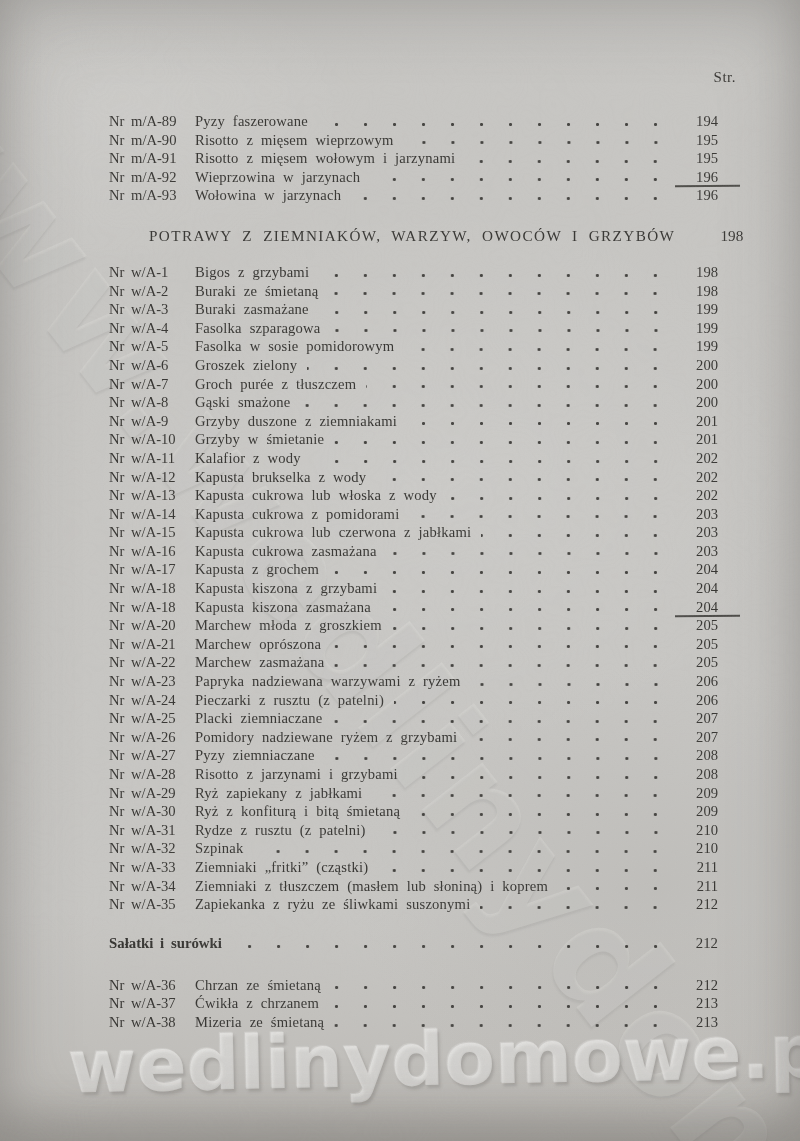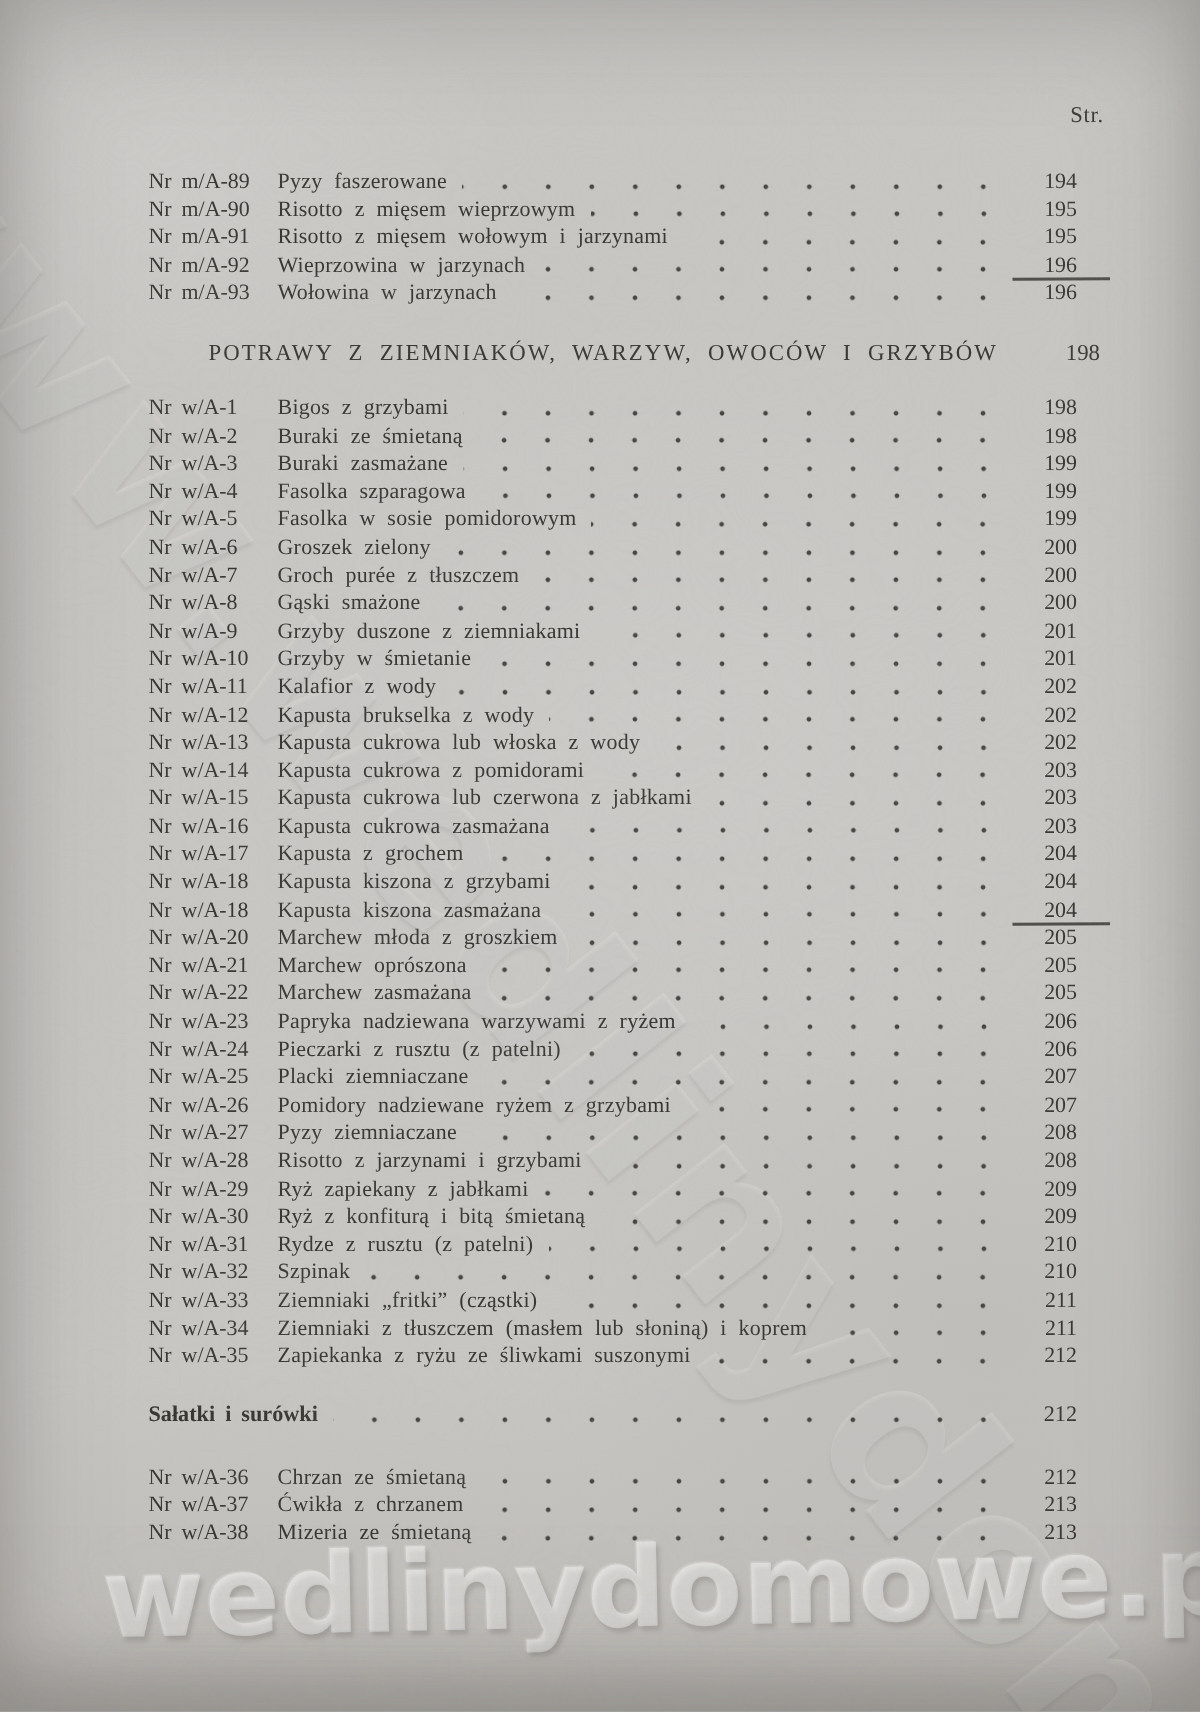--- a/index.html
+++ b/index.html
@@ -11,21 +11,21 @@
       radial-gradient(ellipse 320px 220px at 16% 10%, rgba(255,255,255,0.10), rgba(255,255,255,0) 70%),
       radial-gradient(ellipse 520px 400px at 55% 42%, rgba(255,255,255,0.09), rgba(255,255,255,0) 72%),
       radial-gradient(ellipse 430px 320px at 82% 78%, rgba(176,174,170,0.35), rgba(176,174,170,0) 70%),
       linear-gradient(180deg, #c2c1be 0%, #c8c7c4 6%, #c8c7c4 80%, #c0beba 95%, #b5b3ae 100%),
       #c6c5c2;
   }
   .page::after {
     content:""; position:absolute; inset:0; pointer-events:none;
     box-shadow: inset 0 0 80px rgba(95,92,88,0.30), inset 0 -26px 40px rgba(92,88,82,0.22);
   }
-  .content { position:absolute; left:99px; right:82px; top:68px; }
+  .content { position:absolute; left:109px; right:82px; top:68px; }
 
   .str-line { text-align:right; margin-right:-18px; font-size:15px; height:19px; line-height:19px; letter-spacing:0.5px; }
 
   .rows.g1 { margin-top:25px; }
   .rows.g2 { margin-top:17px; }
   .rows.g3 { margin-top:23px; }
 
   .row { display:flex; align-items:baseline; height:18.6px; line-height:18.6px; font-size:14.6px; }
   .code  { flex:0 0 86px; word-spacing:3px; white-space:nowrap; }
   .title { word-spacing:4px; letter-spacing:0.2px; white-space:nowrap; }

